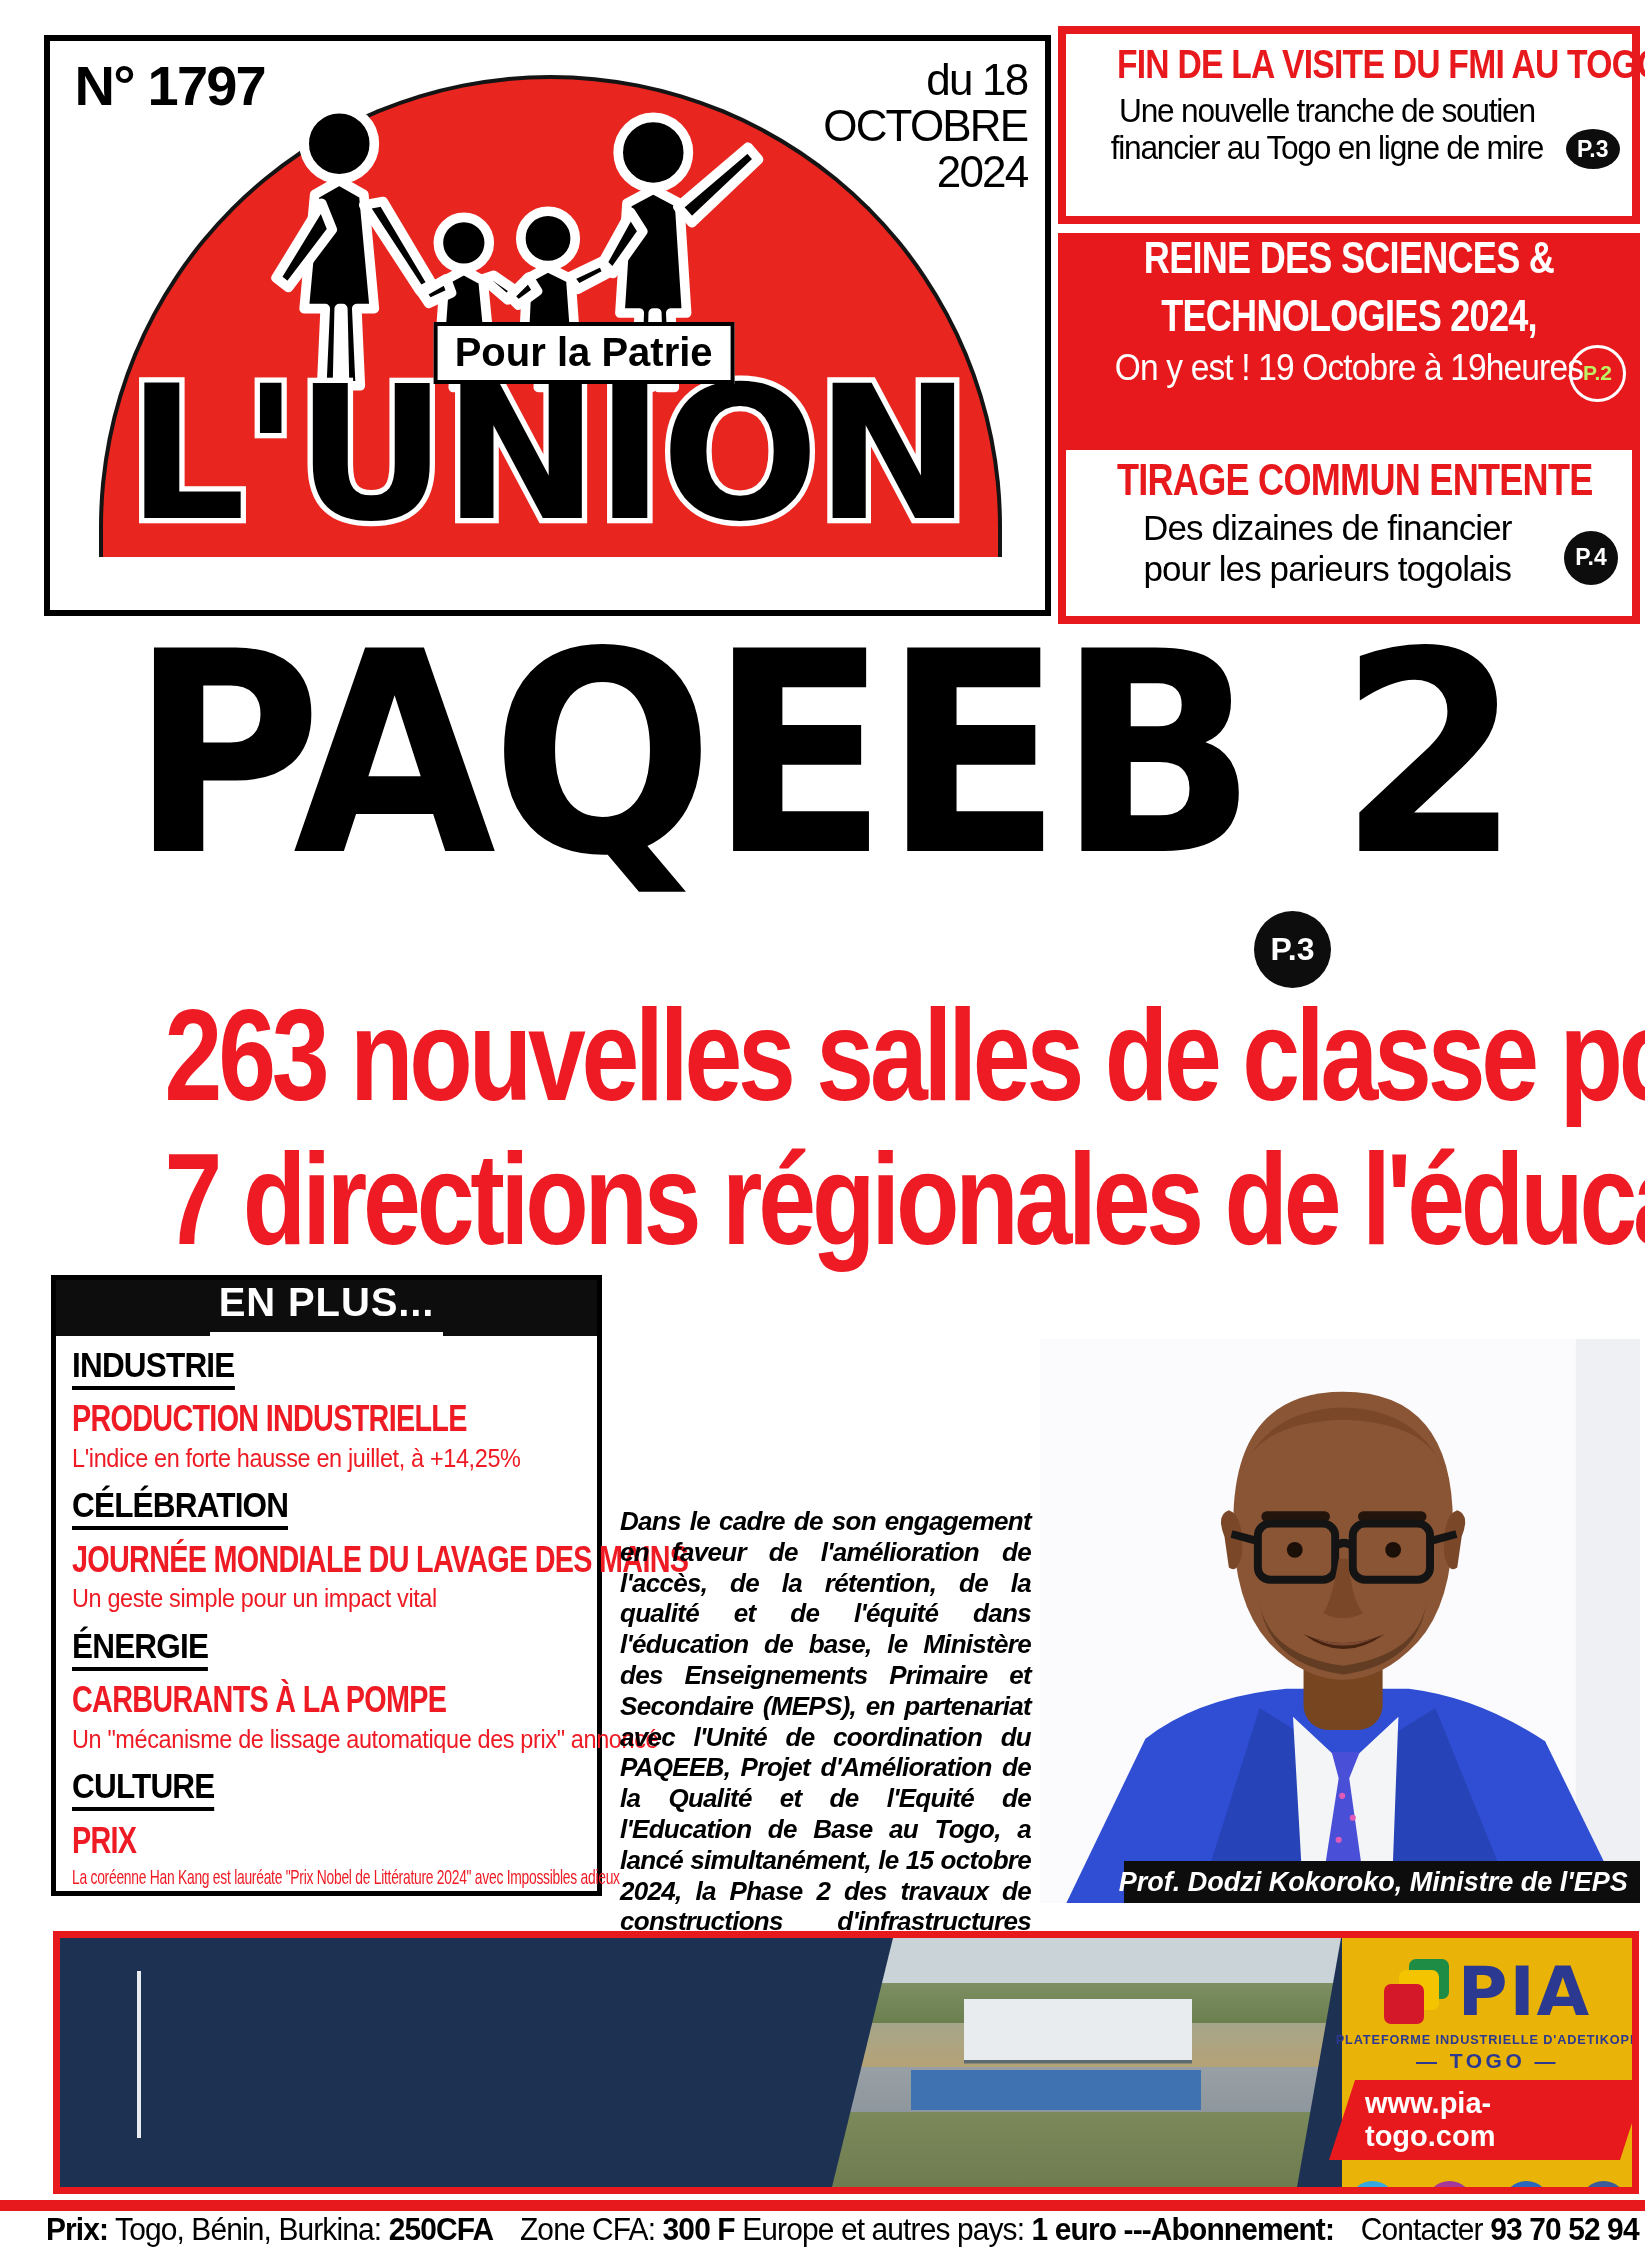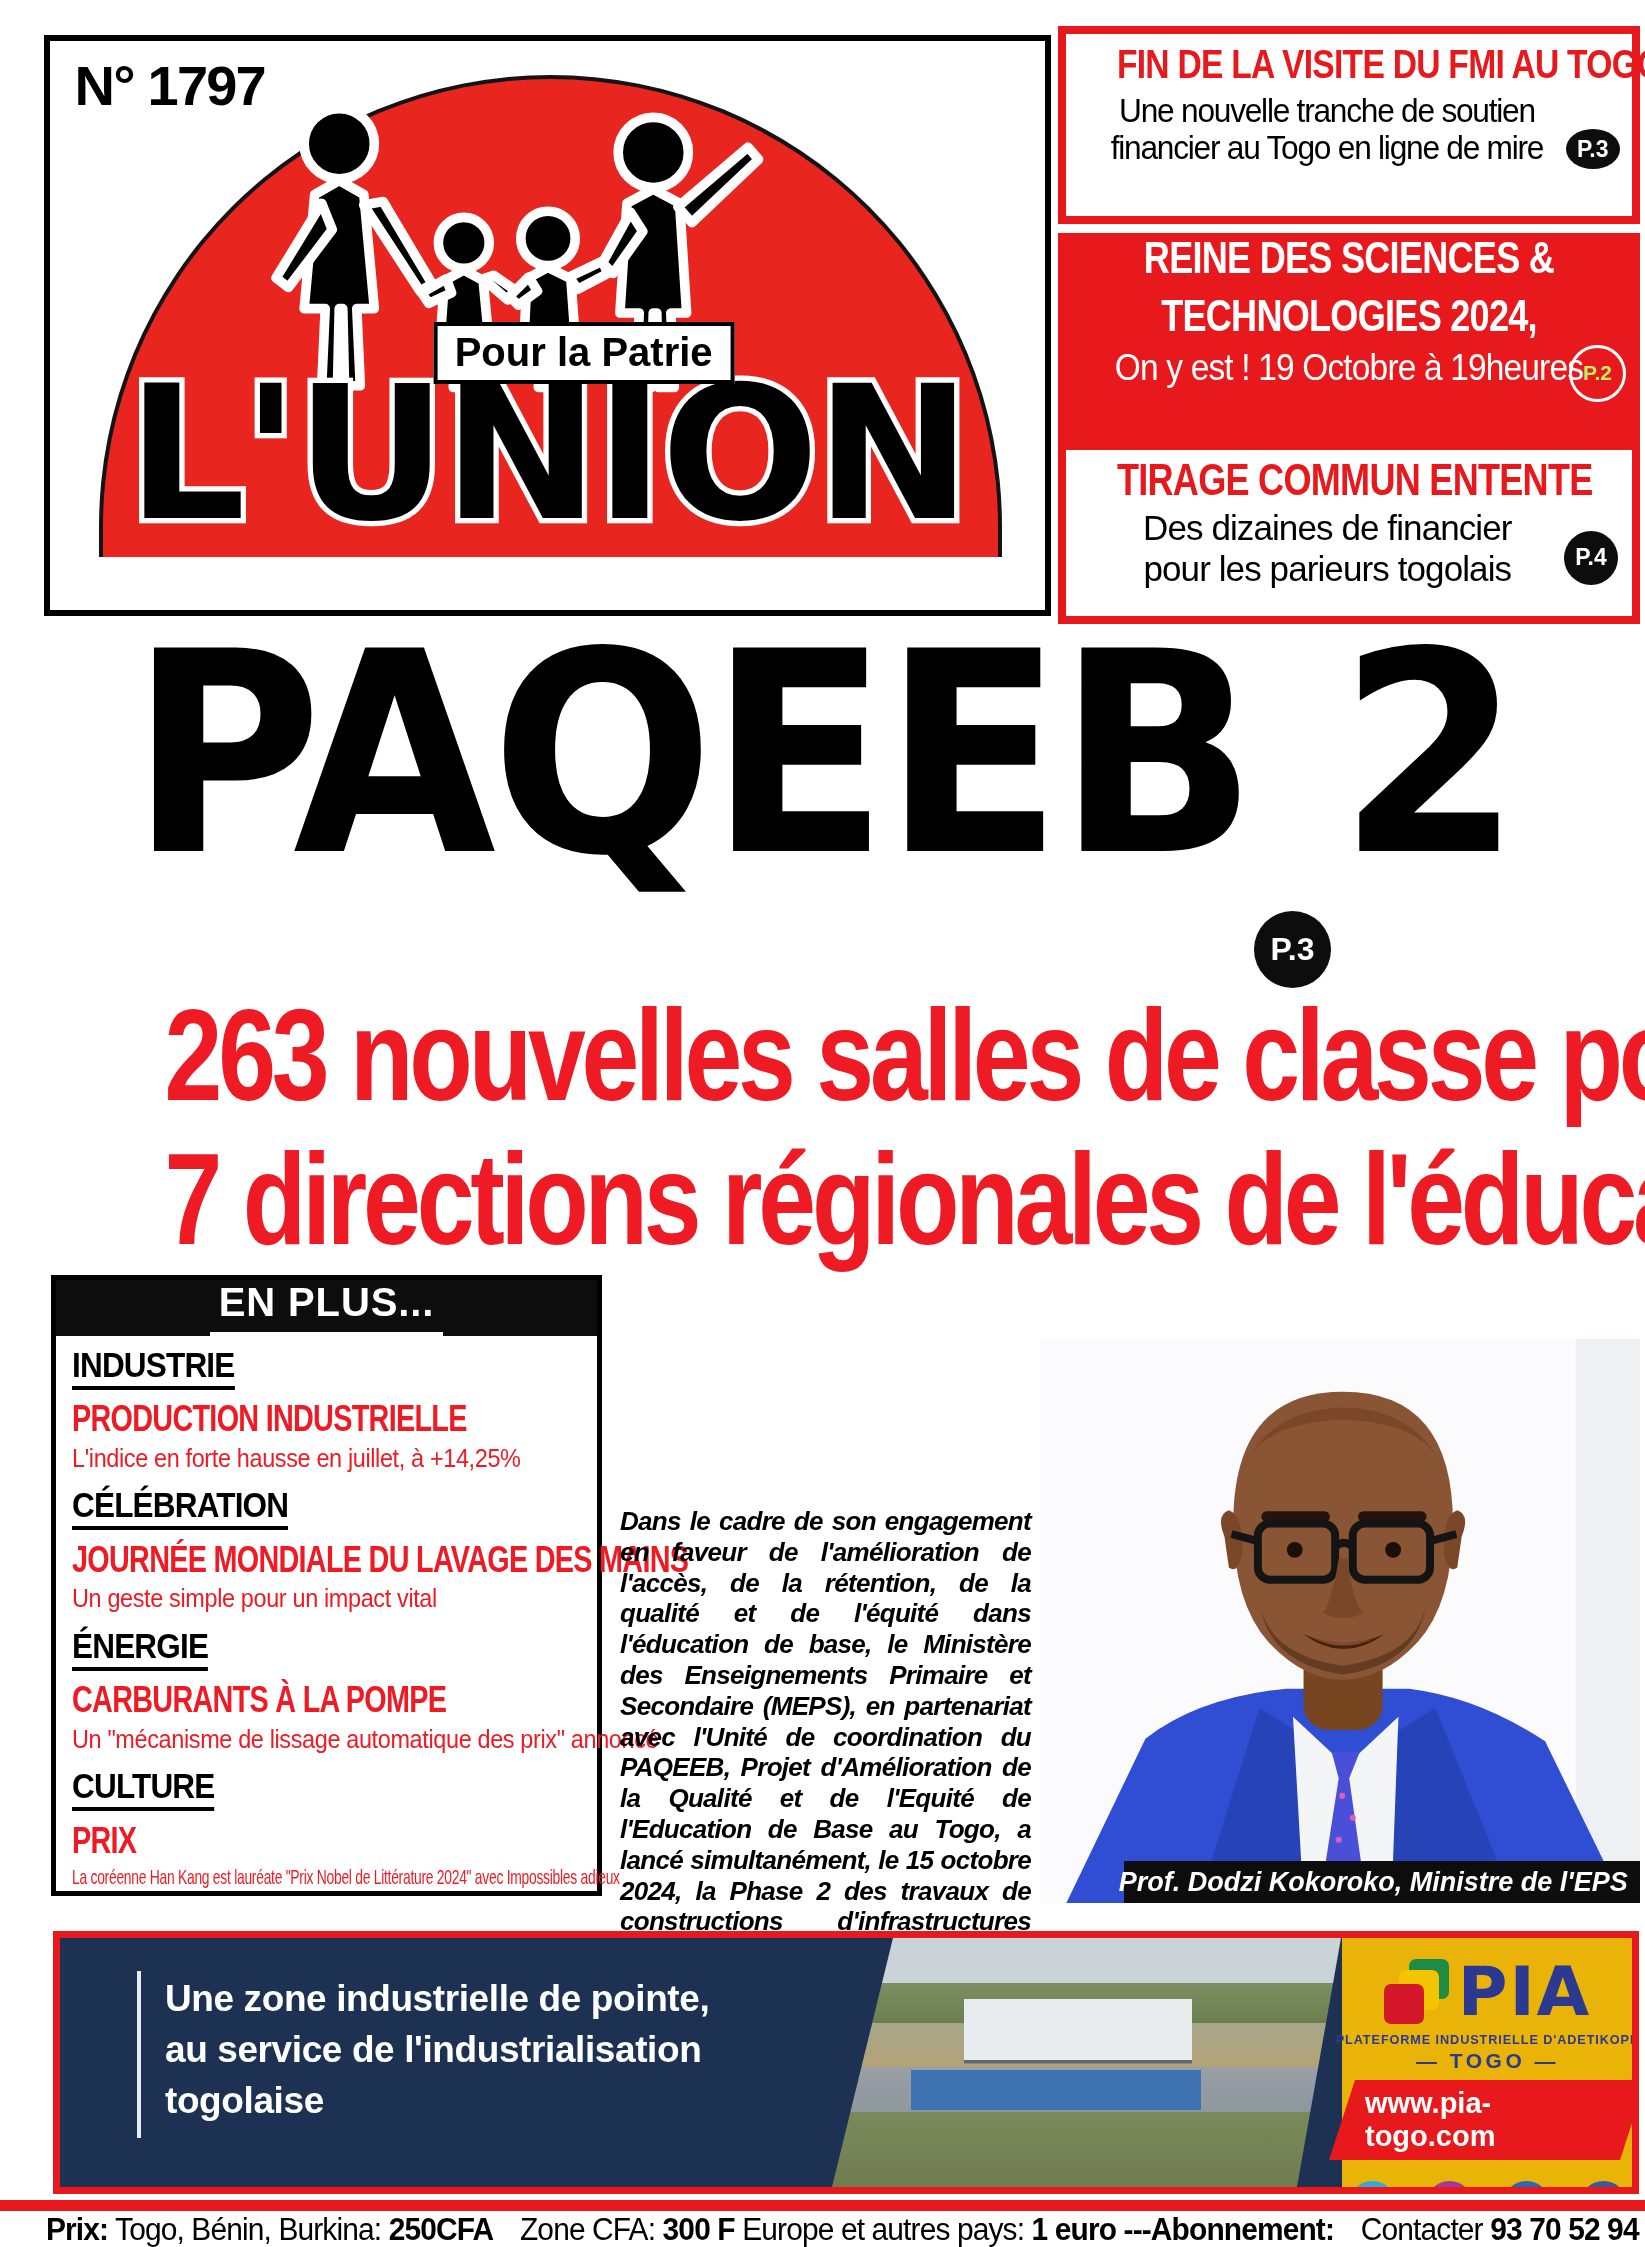--- a/index.html
+++ b/index.html
@@ -235,20 +235,23 @@
 
   <div class="motto-box">
     <span>Pour la Patrie</span>
   </div>
 
   <svg class="union-svg" viewBox="0 0 1134 270">
     <text x="567" y="218" text-anchor="middle" font-family="DejaVu Sans, sans-serif" font-weight="bold" font-size="212" fill="#000" stroke="#fff" stroke-width="12" paint-order="stroke" letter-spacing="-4">L'UNION</text>
   </svg>
 
   <div class="issue-number">N° 1797</div>
+  <div class="date-block" style="white-space:pre-line;">du 18
+OCTOBRE
+2024</div>
 
 </div>
 
 <div class="top-right">
 
   <div class="story-box white story1">
     <div class="story-title">FIN DE LA VISITE DU FMI AU TOGO</div>
     <div class="story-sub">Une nouvelle tranche de soutien financier au Togo en ligne de mire</div>
     <div class="badge-oval">P.3</div>
   </div>
@@ -358,25 +361,20 @@
     <path d="M300 336 Q345 356 392 336 Q345 370 300 336 Z" fill="#46230f"></path>
     <path d="M310 340 Q345 352 382 340 Q345 358 310 340 Z" fill="#7e4a36"></path>
   </svg>
   <div class="caption-bar">
     <span>Prof. Dodzi Kokoroko, Ministre de l'EPS</span>
   </div>
 </div>
 
 <div class="banner">
   <div class="banner-rule"></div>
-  <div class="banner-slogan">
-    <div>Une zone industrielle de pointe,</div>
-    <div>au service de l'industrialisation</div>
-    <div>togolaise</div>
-  </div>
 
   <div class="banner-photo">
     <div class="warehouse"></div>
     <div class="warehouse2"></div>
   </div>
 
   <div class="pia-panel">
     <div class="pia-topline"></div>
     <div class="pia-logo-row">
       <div class="pia-mark">

